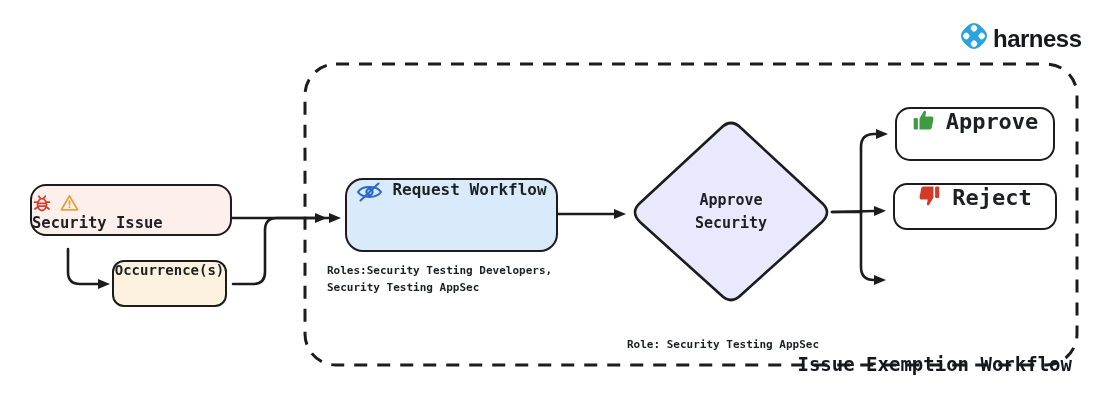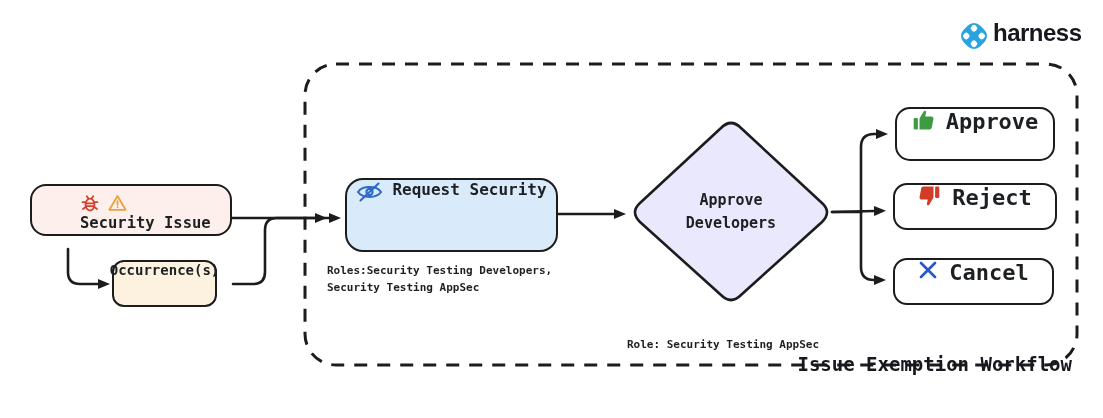--- a/index.html
+++ b/index.html
@@ -4,34 +4,34 @@
 <style>
   html,body{margin:0;padding:0;background:#fff;}
   .canvas{
     position:relative;width:1103px;height:418px;background:#ffffff;overflow:hidden;
     font-family:"DejaVu Sans Mono","Liberation Mono",monospace;color:#1d2023;
   }
   .abs{position:absolute;}
   svg.layer{position:absolute;left:0;top:0;width:1103px;height:418px;}
 
   
-  .brand{position:absolute;left:957px;top:19px;display:flex;align-items:flex-start;gap:2px;}
+  .brand{position:absolute;left:957px;top:19px;display:flex;align-items:flex-end;gap:2px;}
   .brand-name{font-family:"Liberation Sans","DejaVu Sans",sans-serif;font-weight:bold;
     font-size:24px;color:#16181d;letter-spacing:-0.5px;}
 
   
   .node{position:absolute;display:flex;align-items:flex-start;justify-content:center;
     border:2.6px solid #1c1c1c;background:#fff;box-sizing:border-box;}
 
   .node-security{left:30px;top:184px;width:202px;height:52px;border-radius:16px;
-    background:#fdf0ec;flex-direction:column;gap:1px;padding-top:4px;border-width:2.8px;padding-left:48px;}
+    background:#fdf0ec;flex-direction:column;gap:1px;padding-top:4px;border-width:2.8px;}
   .node-security .iconrow{display:flex;gap:7px;align-items:center;}
   .node-security .lbl{font-size:15.5px;font-weight:bold;}
 
-  .node-occurrence{left:112px;top:260px;width:105px;height:47px;border-radius:12px;
+  .node-occurrence{left:112px;top:260px;width:115px;height:47px;border-radius:12px;
     background:#fcf2df;border-width:2.4px;}
   .node-occurrence .lbl{font-size:14px;font-weight:bold;}
 
   .node-request{left:345px;top:178px;width:213px;height:74px;border-radius:18px;
     background:#d9ebfb;gap:9px;}
   .node-request .lbl{font-size:16px;font-weight:bold;}
 
   .node-approve{left:895px;top:107px;width:160px;height:54px;border-radius:15px;gap:11px;}
   .node-reject{left:893px;top:183px;width:164px;height:47px;border-radius:14px;gap:11px;}
   .node-cancel{left:893px;top:258px;width:161px;height:47px;border-radius:14px;gap:11px;}
@@ -112,31 +112,31 @@
   <div class="node node-occurrence">
     <span class="lbl">Occurrence(s)</span>
   </div>
 
   <div class="node node-request">
     <svg width="27" height="24" viewBox="0 0 27 24" fill="none" stroke="#2d6ac8" stroke-width="2.1" stroke-linecap="round">
       <path d="M2 12 C6.5 5.4 20.5 5.4 25 12 C20.5 18.6 6.5 18.6 2 12 Z"></path>
       <circle cx="13.5" cy="12" r="3.1"></circle>
       <path d="M4.5 20.5 L22.5 3.5"></path>
     </svg>
-    <span class="lbl">Request Security</span>
+    <span class="lbl">Request Workflow</span>
   </div>
 
   <div class="abs caption caption-roles">
     <div>Roles:Security Testing Developers,</div>
     <div>Security Testing AppSec</div>
   </div>
 
   <div class="abs diamond-label">
     <div>Approve</div>
-    <div>Developers</div>
+    <div>Security</div>
   </div>
 
   <div class="abs caption caption-role">Role: Security Testing AppSec</div>
 
   <div class="node node-approve">
     <svg width="23" height="22" viewBox="0 0 22 22" fill="#3f9b41">
       <rect x="1.2" y="9" width="4.2" height="11.4" rx="1.2"></rect>
       <path d="M7 20.4 V9.6 L11.3 2.2 C11.9 1.2 13.8 1.7 13.6 3.1 L12.8 7.4 H18.9 C20.3 7.4 21.2 8.6 20.9 10 L19.3 18.4 C19 19.6 18.2 20.4 16.9 20.4 Z"></path>
     </svg>
     <span class="action-lbl">Approve</span>
@@ -145,22 +145,16 @@
   <div class="node node-reject">
     <svg width="23" height="22" viewBox="0 0 22 22" fill="#d13b27">
       <g transform="rotate(180 11 11)">
         <rect x="1.2" y="9" width="4.2" height="11.4" rx="1.2"></rect>
         <path d="M7 20.4 V9.6 L11.3 2.2 C11.9 1.2 13.8 1.7 13.6 3.1 L12.8 7.4 H18.9 C20.3 7.4 21.2 8.6 20.9 10 L19.3 18.4 C19 19.6 18.2 20.4 16.9 20.4 Z"></path>
       </g>
     </svg>
     <span class="action-lbl">Reject</span>
   </div>
 
-  <div class="node node-cancel">
-    <svg width="20" height="20" viewBox="0 0 20 20" fill="none" stroke="#2857c9" stroke-width="2.7" stroke-linecap="round">
-      <path d="M3 3 L17 17 M17 3 L3 17"></path>
-    </svg>
-    <span class="action-lbl">Cancel</span>
-  </div>
 
   <div class="abs workflow-title">Issue Exemption Workflow</div>
 
 </div>
 
 </body></html>

